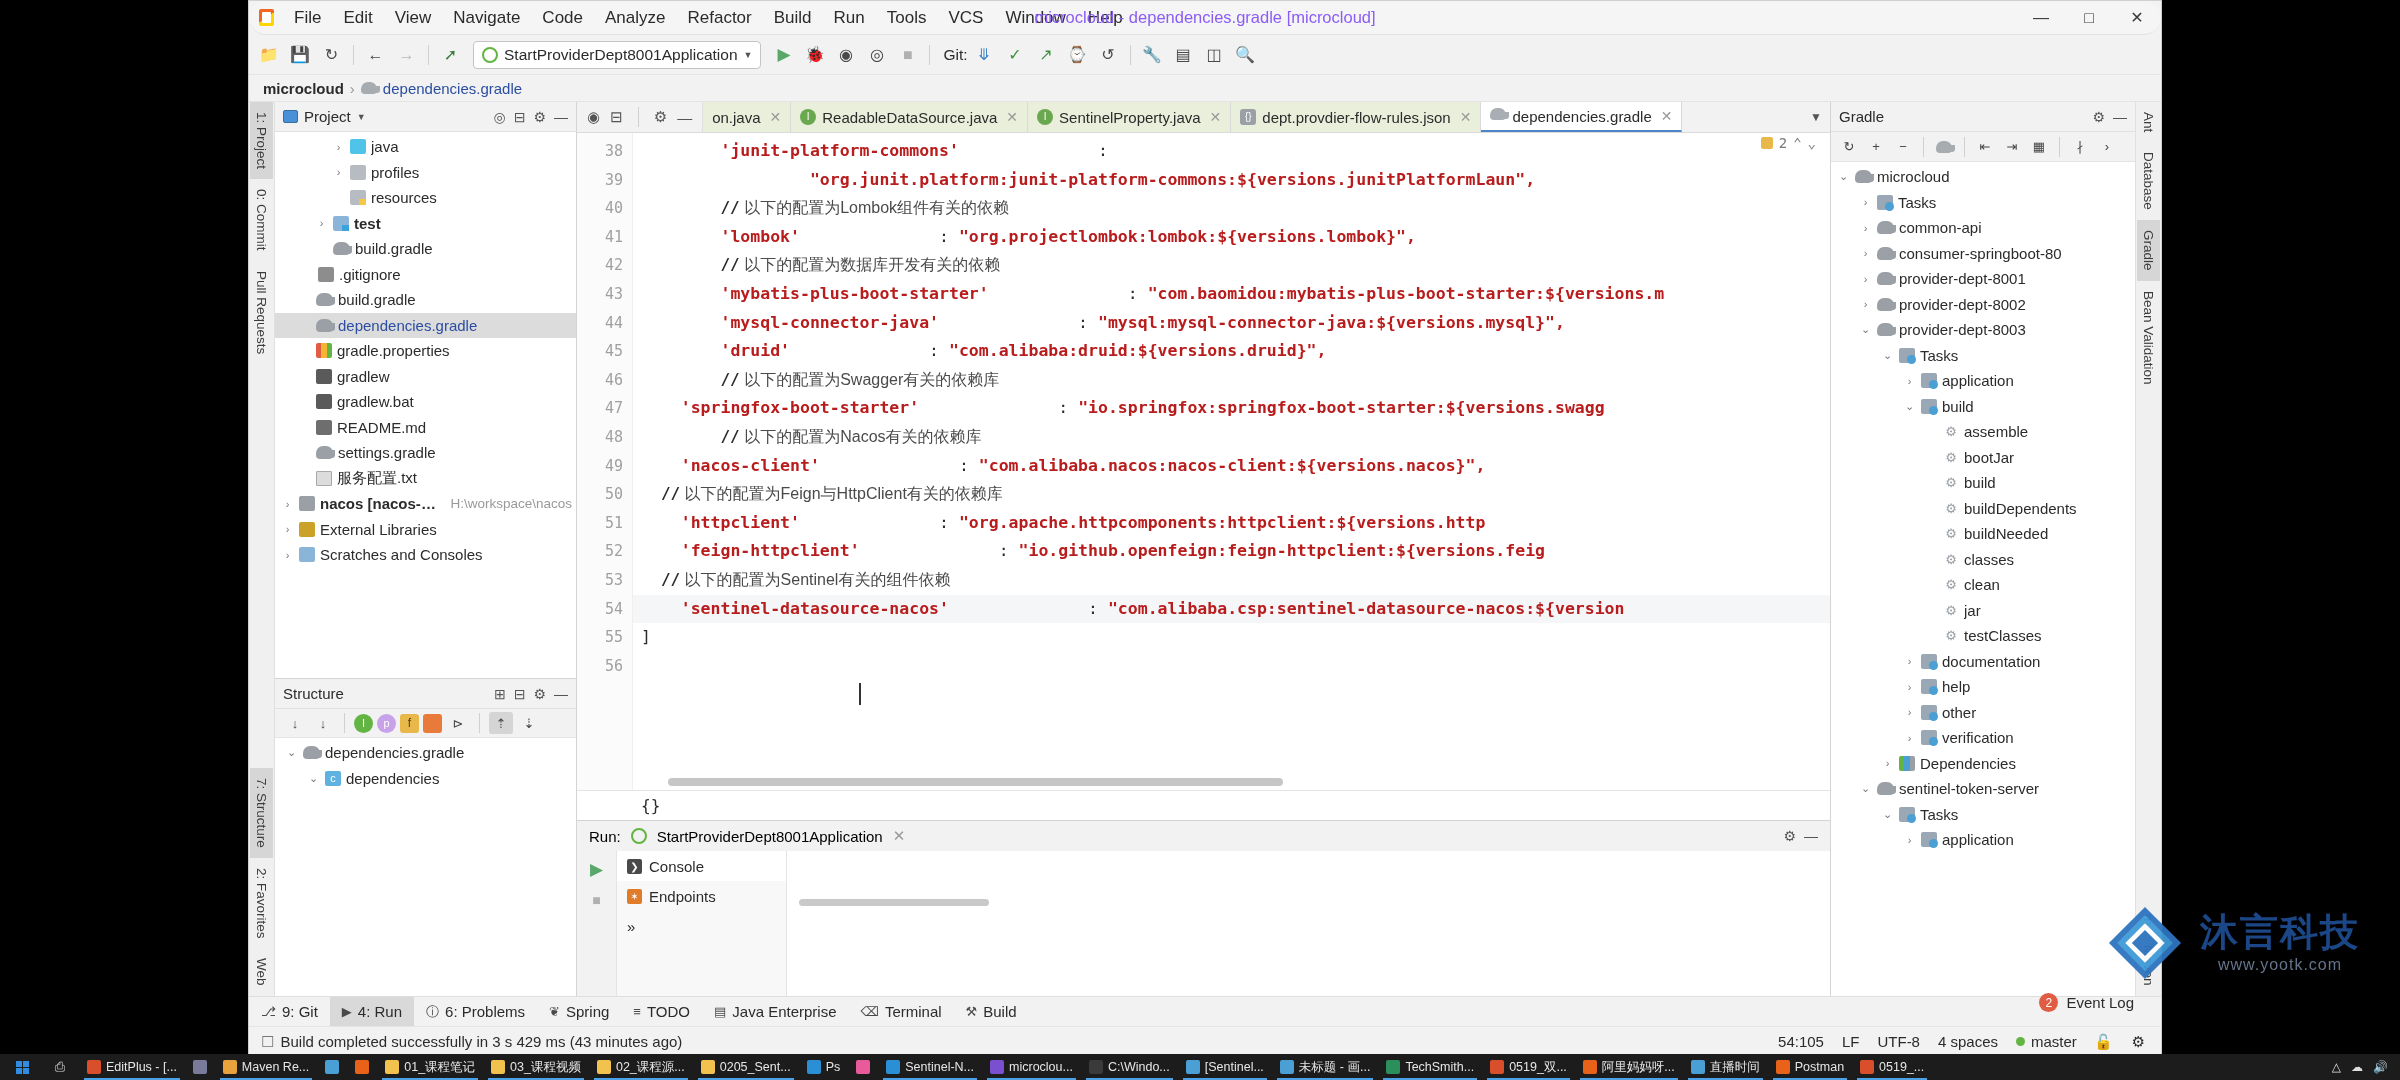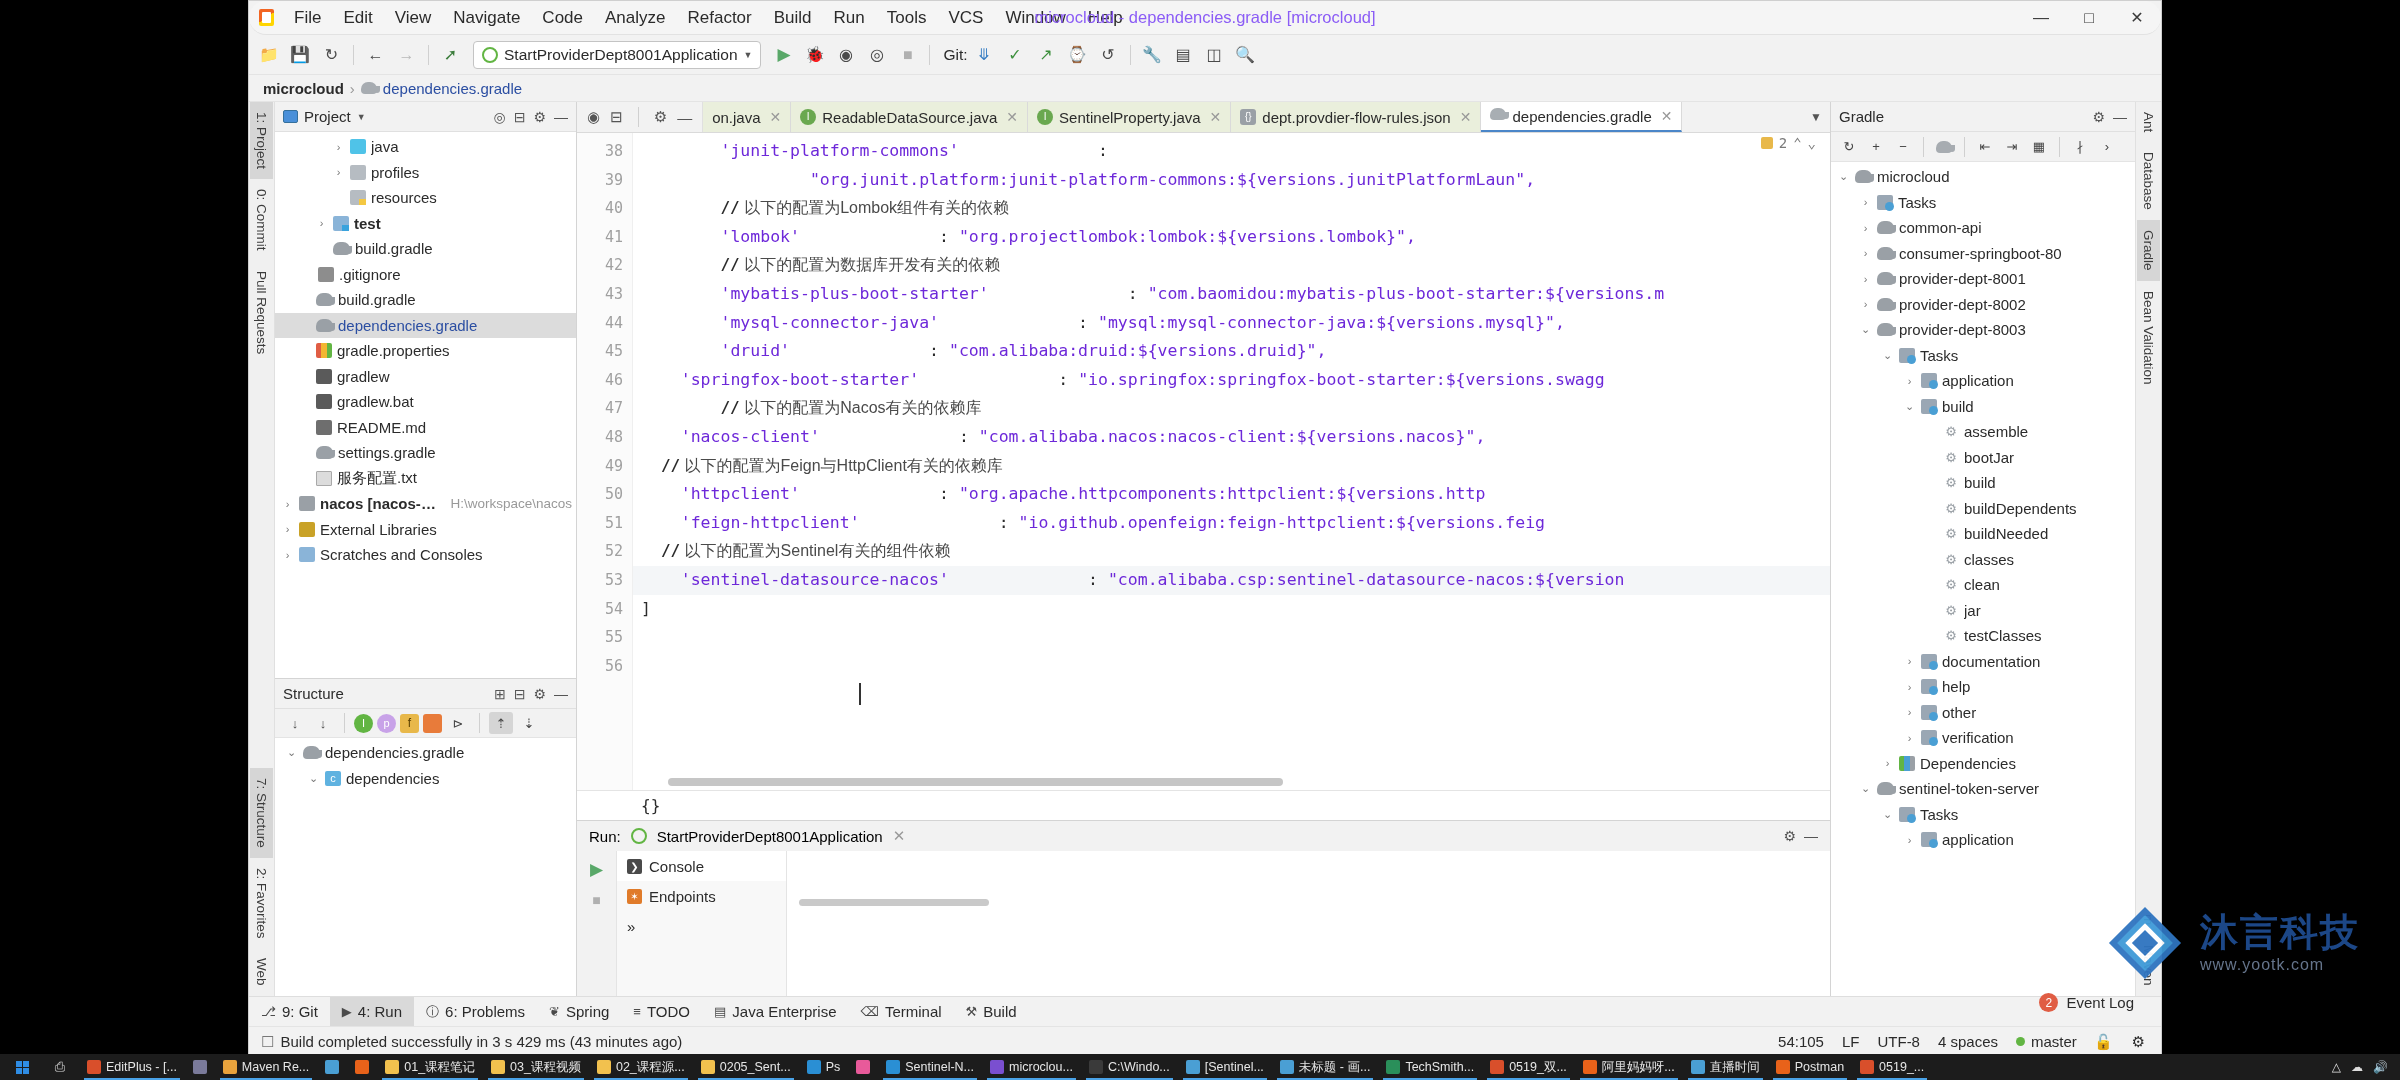--- a/index.html
+++ b/index.html
@@ -157,21 +157,21 @@
 
   .editorwrap{ flex:1; display:flex; min-height:0; position:relative; background:#fff;}
   .gutter{ width:56px; background:#fbfbfb; border-right:1px solid #efefef;
            text-align:right; padding-right:9px; font-family:"DejaVu Sans Mono",monospace;
            font-size:15px; color:#a0a0a0; flex:none; padding-top:4px;}
   .gline{ height:28.6px; line-height:28.6px;}
   .codearea{ flex:1; position:relative; overflow:hidden; padding-top:4px;
              font-family:"DejaVu Sans Mono",monospace; font-size:16.5px;}
   .cline{ height:28.6px; line-height:28.6px; white-space:pre; padding-left:8px; position:relative;}
   .cline.hl{ background:#f4f6f8; }
-  .k-str{ color:#6d28d9; }
+  .k-str{ color:#b91c1c;font-weight:bold; }
   .k-cmt{ color:#4a4a4a; font-family:"Liberation Sans",sans-serif; font-size:16px;}
   .k-cmt .slash{ font-family:"DejaVu Sans Mono",monospace; font-weight:bold; color:#2b2b2b;}
   .k-plain{ color:#2b2b2b; }
   .caret-bar{ position:absolute; width:2px; height:22px; background:#333; top:3px;}
   .editor-scroll-h{ position:absolute; left:56px; right:16px; bottom:0; height:12px; }
   .editor-scroll-h .thumb{ height:8px; background:#c6c6c6; border-radius:4px; width:52%; margin-left:3%;}
   .warn-panel{ position:absolute; right:14px; top:2px; display:flex; align-items:center; gap:6px;
               font-size:14px; color:#7a7a7a;}
   .warn-dot{ width:12px;height:12px;background:#e8b84a;border-radius:2px;}
   .bottom-brace{ height:30px; border-top:1px solid #e4e4e4; background:#fff;
@@ -204,21 +204,21 @@
   .statusrow2{ height:30px; display:flex; align-items:center; background:#f2f2f2;
                border-top:1px solid #e4e4e4; font-size:15px; color:#2b2b2b; flex:none;}
   .badge{ width:19px;height:19px;border-radius:50%;background:#e05d44;color:#fff;
           font-size:12px;display:flex;align-items:center;justify-content:center;}
   .sb-right{ margin-left:auto; display:flex; align-items:center; gap:18px; padding-right:16px;}
   .branch-dot{ width:9px;height:9px;border-radius:50%;background:#62b543;display:inline-block;}
 
   
   .watermark{ position:absolute; right:40px; bottom:96px; display:flex; align-items:center; gap:14px; opacity:.95;}
   .wm-diamond{ width:82px;height:82px; position:relative;}
-  .wm-text{ display:flex; flex-direction:column; line-height:1;}
+  .wm-text{ display:flex; flex-direction:column; line-height:1;align-items:center;}
   .wm-cn{ font-size:38px; font-weight:bold; color:#1e4b8f; letter-spacing:2px;}
   .wm-url{ font-size:16px; color:#6b7b93; letter-spacing:1px; margin-top:6px;}
 
   
   .taskbar{ position:absolute; left:0; bottom:0; width:2400px; height:26px;
             background:#1c1c1c; display:flex; align-items:center; gap:2px; padding:0 4px;}
   .tb-start{ width:36px;height:26px;display:flex;align-items:center;justify-content:center;}
   .tb-win{ width:13px;height:13px;background:
       linear-gradient(#2f8de4,#2f8de4) 0 0/6px 6px no-repeat,
       linear-gradient(#2f8de4,#2f8de4) 7px 0/6px 6px no-repeat,
@@ -522,20 +522,21 @@
               <span>⌄</span>
             </div>
           <div class="cline">&nbsp;&nbsp;&nbsp;&nbsp;&nbsp;&nbsp;&nbsp;&nbsp;<span class="k-str">'junit-platform-commons'</span>&nbsp;&nbsp;&nbsp;&nbsp;&nbsp;&nbsp;&nbsp;&nbsp;&nbsp;&nbsp;&nbsp;&nbsp;&nbsp;&nbsp;<span class="k-plain">:</span></div>
               <div class="cline">&nbsp;&nbsp;&nbsp;&nbsp;&nbsp;&nbsp;&nbsp;&nbsp;&nbsp;&nbsp;&nbsp;&nbsp;&nbsp;&nbsp;&nbsp;&nbsp; <span class="k-str">"org.junit.platform:junit-platform-commons:${versions.junitPlatformLaun</span><span class="k-str">",</span></div>
               <div class="cline">&nbsp;&nbsp;&nbsp;&nbsp;&nbsp;&nbsp;&nbsp;&nbsp;<span class="k-cmt"><span class="slash">//</span> 以下的配置为Lombok组件有关的依赖</span></div>
               <div class="cline">&nbsp;&nbsp;&nbsp;&nbsp;&nbsp;&nbsp;&nbsp;&nbsp;<span class="k-str">'lombok'</span>&nbsp;&nbsp;&nbsp;&nbsp;&nbsp;&nbsp;&nbsp;&nbsp;&nbsp;&nbsp;&nbsp;&nbsp;&nbsp;&nbsp;<span class="k-plain">:</span> <span class="k-str">"org.projectlombok:lombok:${versions.lombok}",</span></div>
               <div class="cline">&nbsp;&nbsp;&nbsp;&nbsp;&nbsp;&nbsp;&nbsp;&nbsp;<span class="k-cmt"><span class="slash">//</span> 以下的配置为数据库开发有关的依赖</span></div>
               <div class="cline">&nbsp;&nbsp;&nbsp;&nbsp;&nbsp;&nbsp;&nbsp;&nbsp;<span class="k-str">'mybatis-plus-boot-starter'</span>&nbsp;&nbsp;&nbsp;&nbsp;&nbsp;&nbsp;&nbsp;&nbsp;&nbsp;&nbsp;&nbsp;&nbsp;&nbsp;&nbsp;<span class="k-plain">:</span> <span class="k-str">"com.baomidou:mybatis-plus-boot-starter:${versions.m</span></div>
               <div class="cline">&nbsp;&nbsp;&nbsp;&nbsp;&nbsp;&nbsp;&nbsp;&nbsp;<span class="k-str">'mysql-connector-java'</span>&nbsp;&nbsp;&nbsp;&nbsp;&nbsp;&nbsp;&nbsp;&nbsp;&nbsp;&nbsp;&nbsp;&nbsp;&nbsp;&nbsp;<span class="k-plain">:</span> <span class="k-str">"mysql:mysql-connector-java:${versions.mysql}",</span></div>
               <div class="cline">&nbsp;&nbsp;&nbsp;&nbsp;&nbsp;&nbsp;&nbsp;&nbsp;<span class="k-str">'druid'</span>&nbsp;&nbsp;&nbsp;&nbsp;&nbsp;&nbsp;&nbsp;&nbsp;&nbsp;&nbsp;&nbsp;&nbsp;&nbsp;&nbsp;<span class="k-plain">:</span> <span class="k-str">"com.alibaba:druid:${versions.druid}",</span></div>
+              <div class="cline">&nbsp;&nbsp;&nbsp;&nbsp;&nbsp;&nbsp;&nbsp;&nbsp;<span class="k-cmt"><span class="slash">//</span> 以下的配置为Swagger有关的依赖库</span></div>
               <div class="cline">&nbsp;&nbsp;&nbsp;&nbsp;<span class="k-str">'springfox-boot-starter'</span>&nbsp;&nbsp;&nbsp;&nbsp;&nbsp;&nbsp;&nbsp;&nbsp;&nbsp;&nbsp;&nbsp;&nbsp;&nbsp;&nbsp;<span class="k-plain">:</span> <span class="k-str">"io.springfox:springfox-boot-starter:${versions.swagg</span></div>
               <div class="cline">&nbsp;&nbsp;&nbsp;&nbsp;&nbsp;&nbsp;&nbsp;&nbsp;<span class="k-cmt"><span class="slash">//</span> 以下的配置为Nacos有关的依赖库</span></div>
               <div class="cline">&nbsp;&nbsp;&nbsp;&nbsp;<span class="k-str">'nacos-client'</span>&nbsp;&nbsp;&nbsp;&nbsp;&nbsp;&nbsp;&nbsp;&nbsp;&nbsp;&nbsp;&nbsp;&nbsp;&nbsp;&nbsp;<span class="k-plain">:</span> <span class="k-str">"com.alibaba.nacos:nacos-client:${versions.nacos}",</span></div>
               <div class="cline">&nbsp;&nbsp;<span class="k-cmt"><span class="slash">//</span> 以下的配置为Feign与HttpClient有关的依赖库</span></div>
               <div class="cline">&nbsp;&nbsp;&nbsp;&nbsp;<span class="k-str">'httpclient'</span>&nbsp;&nbsp;&nbsp;&nbsp;&nbsp;&nbsp;&nbsp;&nbsp;&nbsp;&nbsp;&nbsp;&nbsp;&nbsp;&nbsp;<span class="k-plain">:</span> <span class="k-str">"org.apache.httpcomponents:httpclient:${versions.http</span></div>
               <div class="cline">&nbsp;&nbsp;&nbsp;&nbsp;<span class="k-str">'feign-httpclient'</span>&nbsp;&nbsp;&nbsp;&nbsp;&nbsp;&nbsp;&nbsp;&nbsp;&nbsp;&nbsp;&nbsp;&nbsp;&nbsp;&nbsp;<span class="k-plain">:</span> <span class="k-str">"io.github.openfeign:feign-httpclient:${versions.feig</span></div>
               <div class="cline">&nbsp;&nbsp;<span class="k-cmt"><span class="slash">//</span> 以下的配置为Sentinel有关的组件依赖</span></div>
               <div class="cline hl">&nbsp;&nbsp;&nbsp;&nbsp;<span class="k-str">'sentinel-datasource-nacos'</span>&nbsp;&nbsp;&nbsp;&nbsp;&nbsp;&nbsp;&nbsp;&nbsp;&nbsp;&nbsp;&nbsp;&nbsp;&nbsp;&nbsp;<span class="k-plain">:</span> <span class="k-str">"com.alibaba.csp:sentinel-datasource-nacos:${version</span></div>
               <div class="cline"><span class="k-plain">]</span></div>
               <div class="cline"></div>

